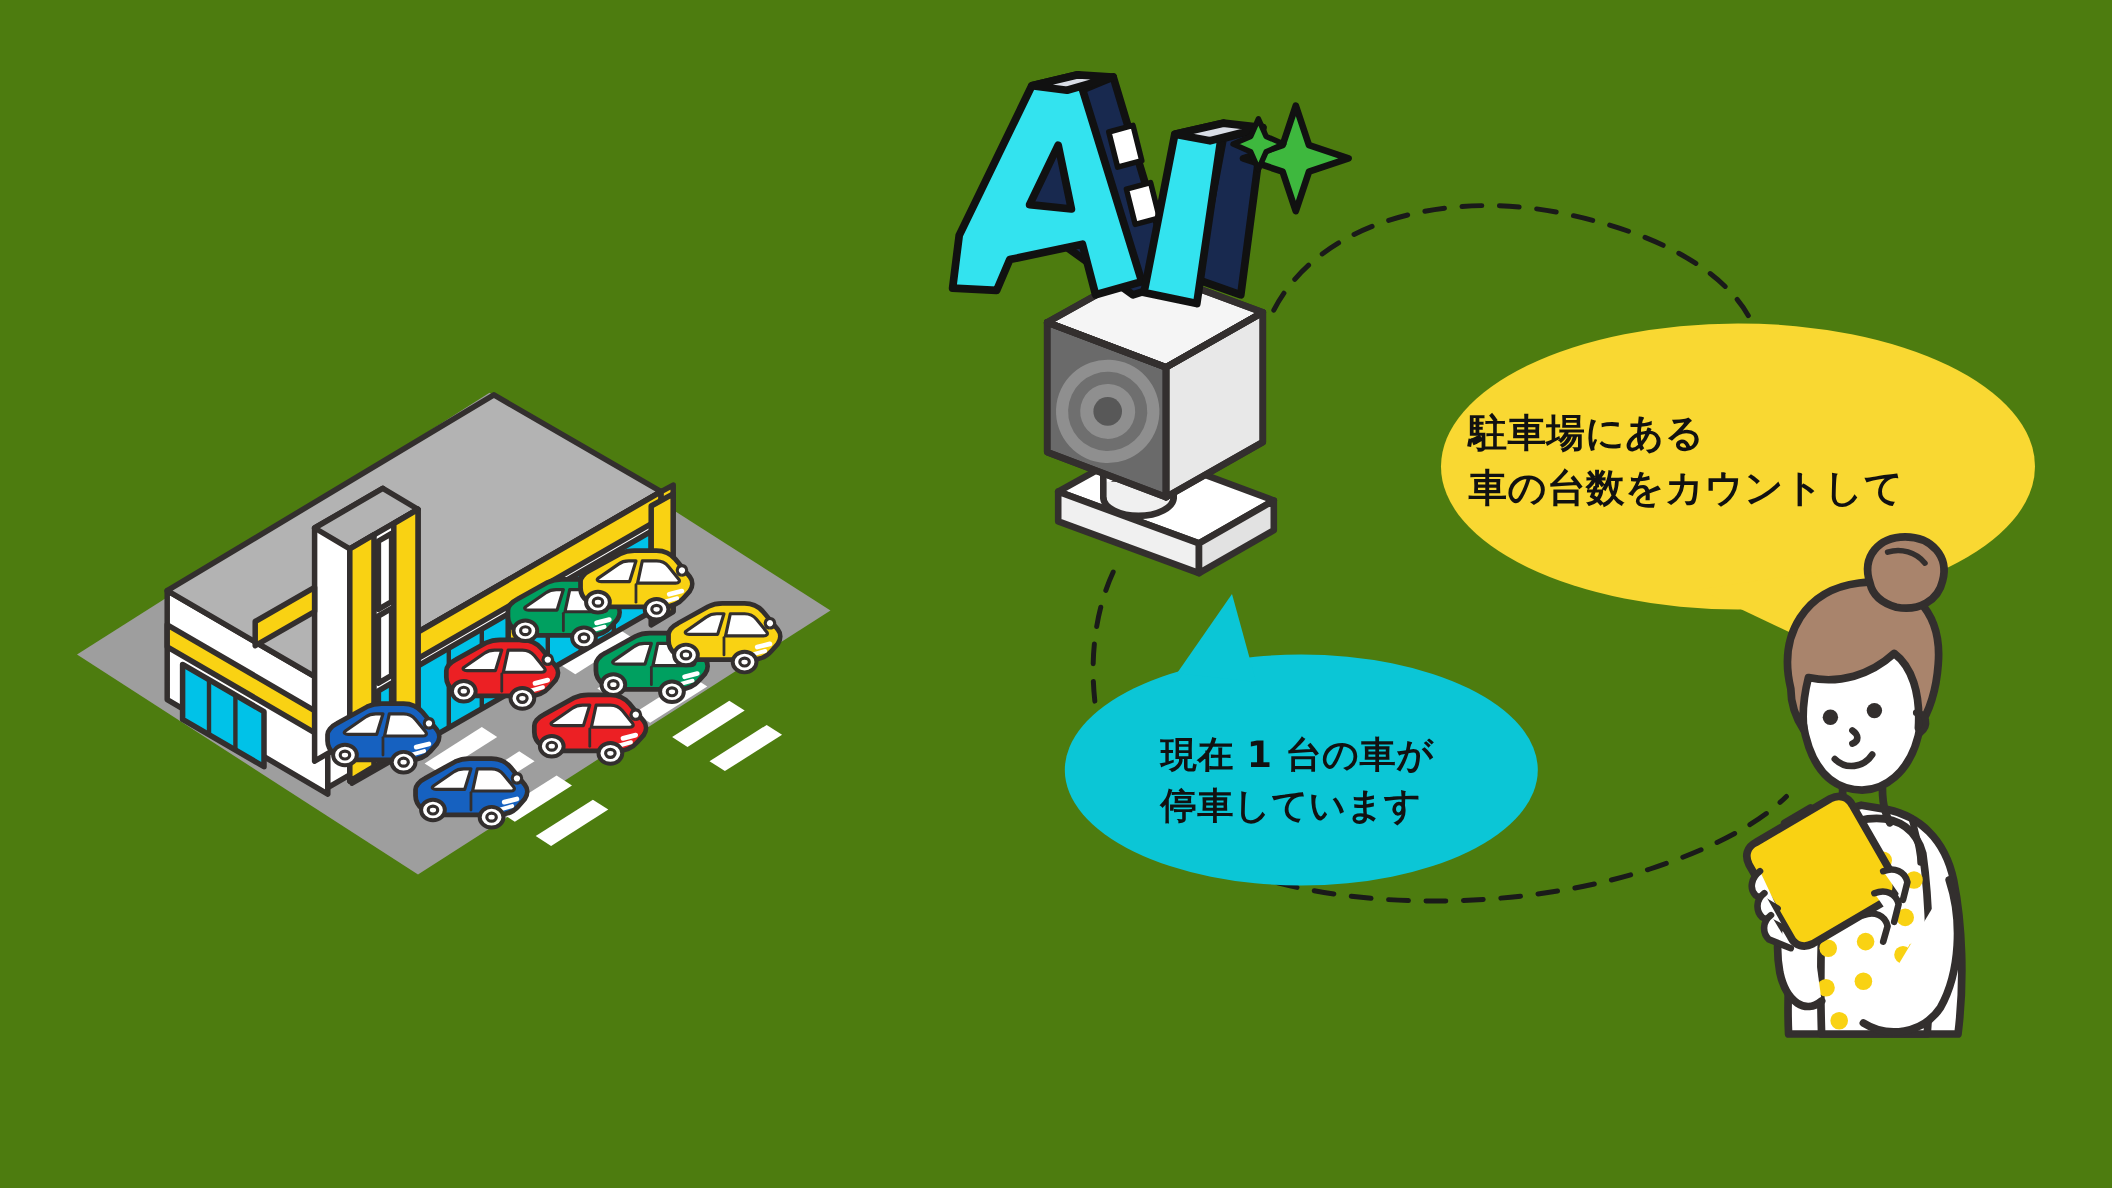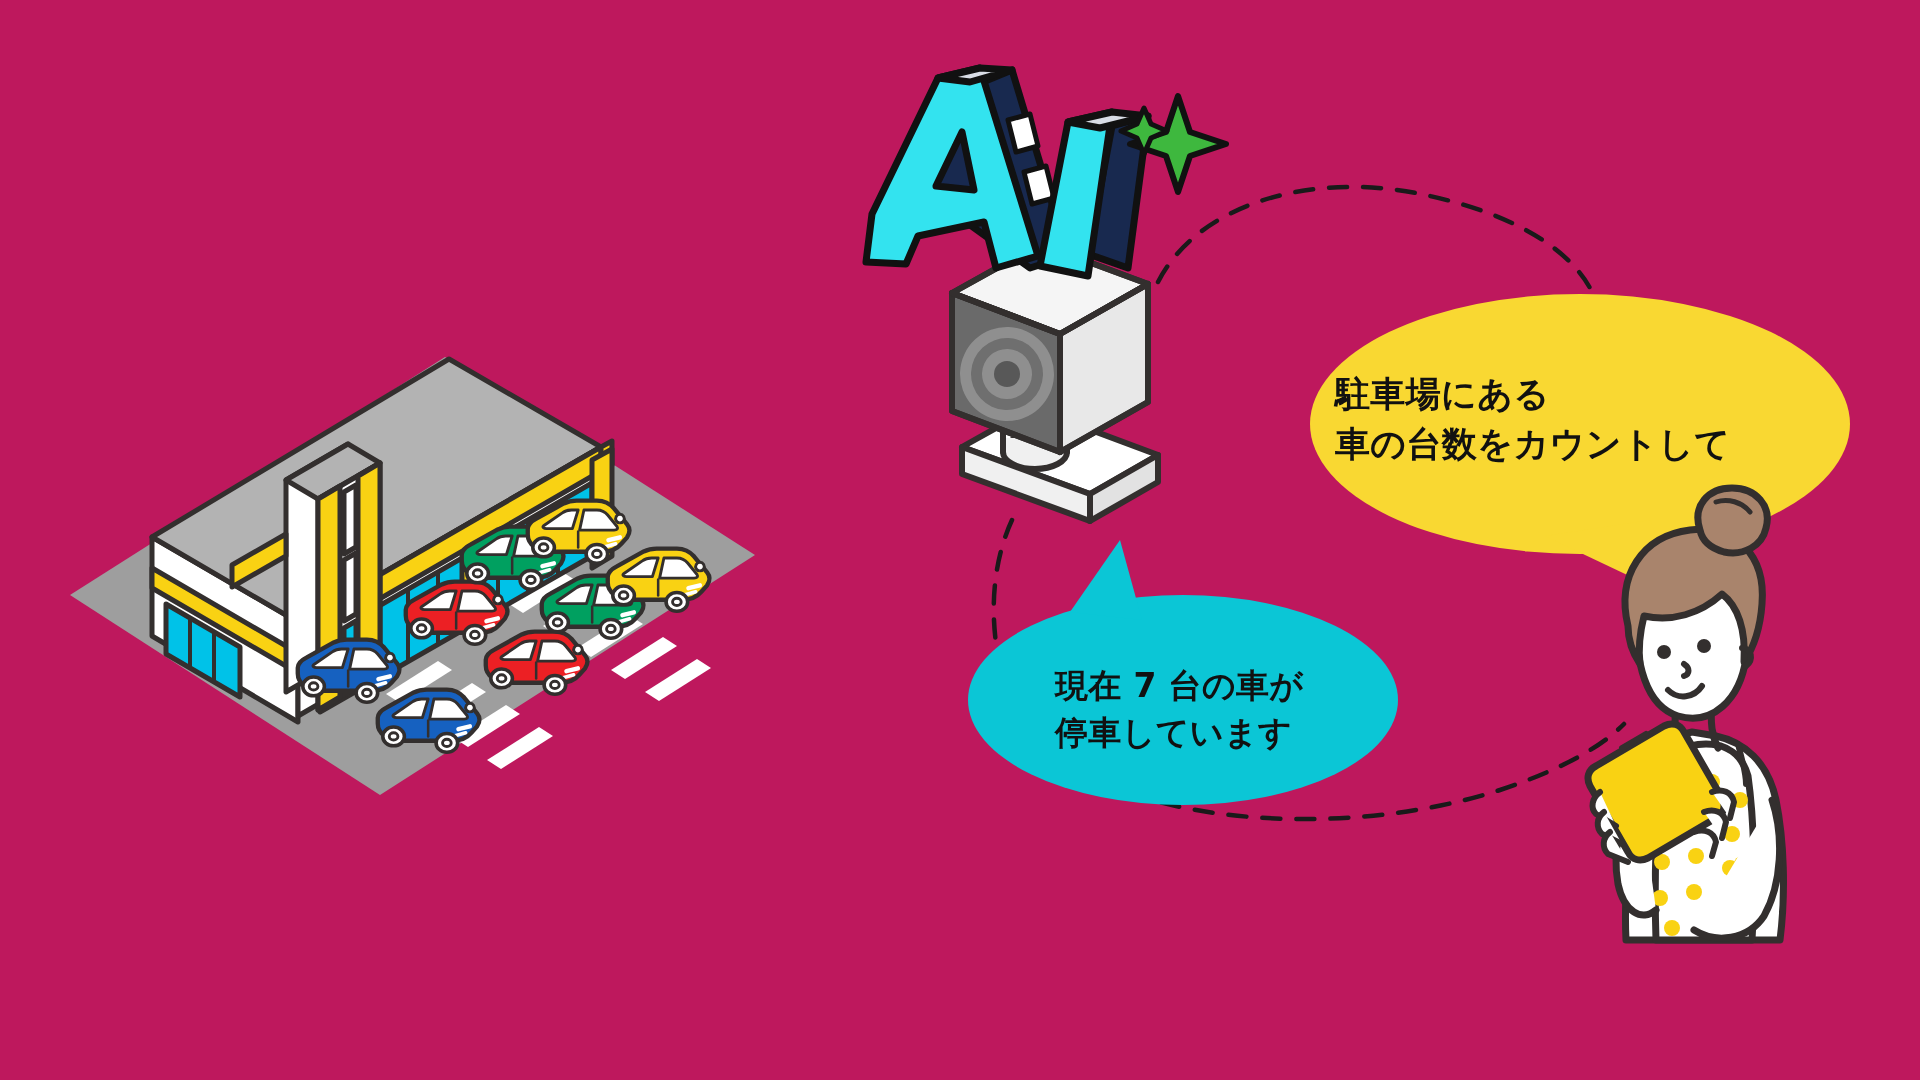--- a/index.html
+++ b/index.html
@@ -1,17 +1,17 @@
 <!DOCTYPE html>
 <html><head>
 <meta charset="utf-8">
 <style>
   html,body{margin:0;padding:0;background:#ffffff;}
   body{width:1920px;height:1080px;overflow:hidden;font-family:"Liberation Sans","DejaVu Sans",sans-serif;}
-  #stage{position:relative;width:1920px;height:1080px;background:#be185d;}
+  #stage{position:relative;width:1920px;height:1080px;background:#4d7c0f;}
   .layer{position:absolute;top:0;left:0;width:1920px;height:1080px;}
   .bubble-text{
     position:absolute;
     font-family:"DejaVu Sans","Liberation Sans",sans-serif;
     font-weight:700;
     color:#111111;
     letter-spacing:0.01em;
     white-space:pre;
     line-height:1.42;
   }
@@ -454,16 +454,16 @@
         <path d="M1704,812 C1714,808 1724,812 1726,822 L1722,838"></path>
         <path d="M1694,832 C1704,828 1714,832 1716,842 L1712,856"></path>
       </g>
     </g>
 
   </svg>
 
   <div id="yellow-bubble-text" class="bubble-text">駐車場にある
 車の台数をカウントして</div>
 
-  <div id="cyan-bubble-text" class="bubble-text">現在 7 台の車が
+  <div id="cyan-bubble-text" class="bubble-text">現在 1 台の車が
 停車しています</div>
 
 </div>
 
 </body></html>

